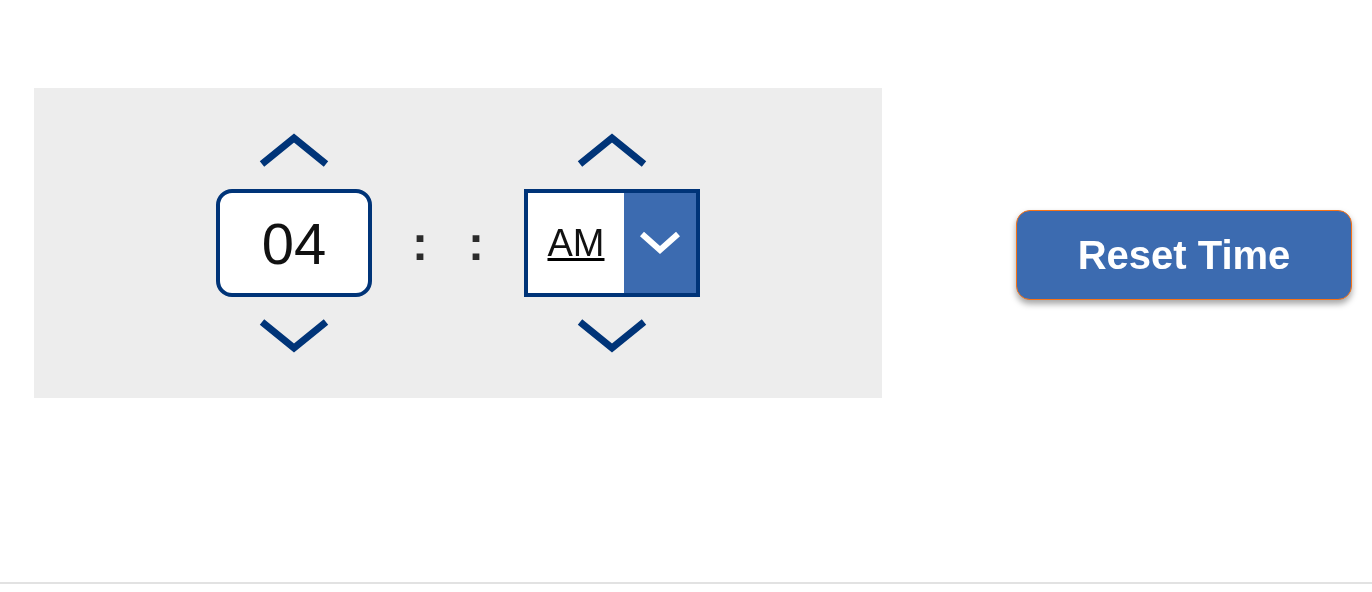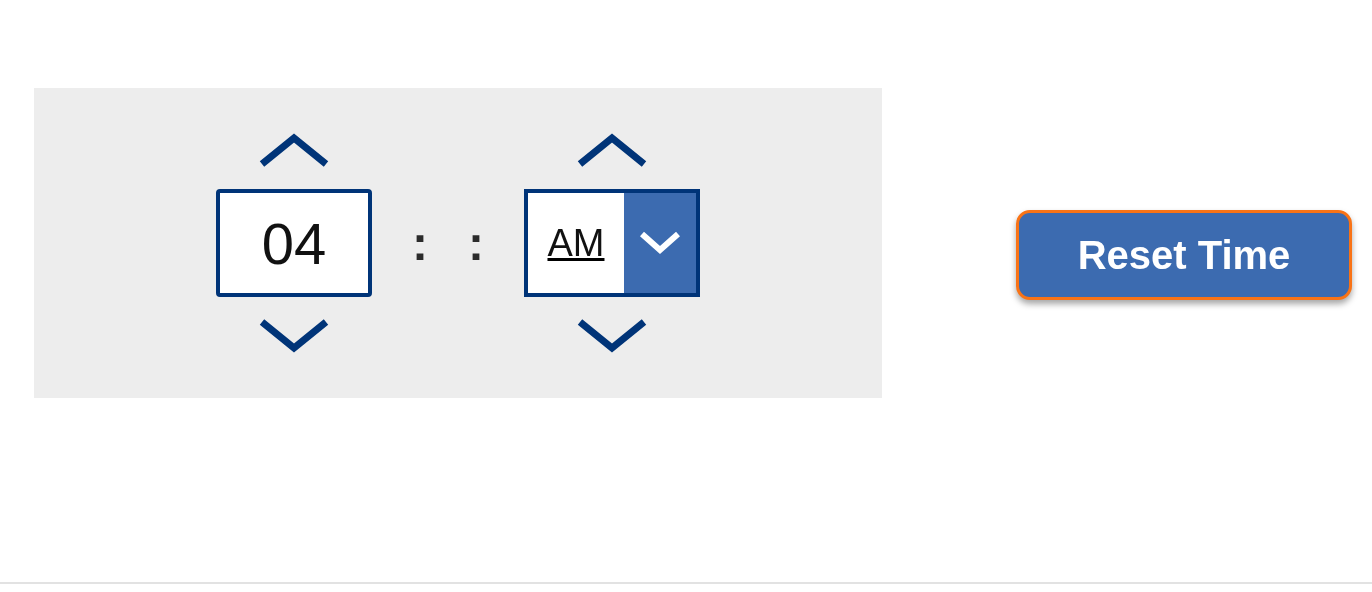--- a/index.html
+++ b/index.html
@@ -37,21 +37,21 @@
       cursor: pointer;
       background: transparent;
       border: none;
     }
     .chev-btn svg { display: block; }
     .value-box {
       width: 156px;
       height: 108px;
       background: #ffffff;
       border: 4px solid #003478;
-      border-radius: 4px;
+      border-radius: 16px;
       display: flex;
       align-items: center;
       justify-content: center;
       font-size: 58px;
       color: #111;
       font-weight: 400;
     }
     .separator {
       font-size: 48px;
       color: #2b2b2b;
@@ -85,21 +85,21 @@
       cursor: pointer;
     }
     .reset-btn {
       position: absolute;
       left: 1016px;
       top: 210px;
       width: 336px;
       height: 90px;
       background: #3c6bb0;
       border-radius: 14px;
-      border: 3px solid #f97316;
+      border: 1px solid #f97316;
       box-shadow: 0 4px 6px rgba(0,0,0,0.35);
       color: #ffffff;
       font-size: 40px;
       font-weight: 600;
       display: flex;
       align-items: center;
       justify-content: center;
       cursor: pointer;
     }
     .bottom-line {

